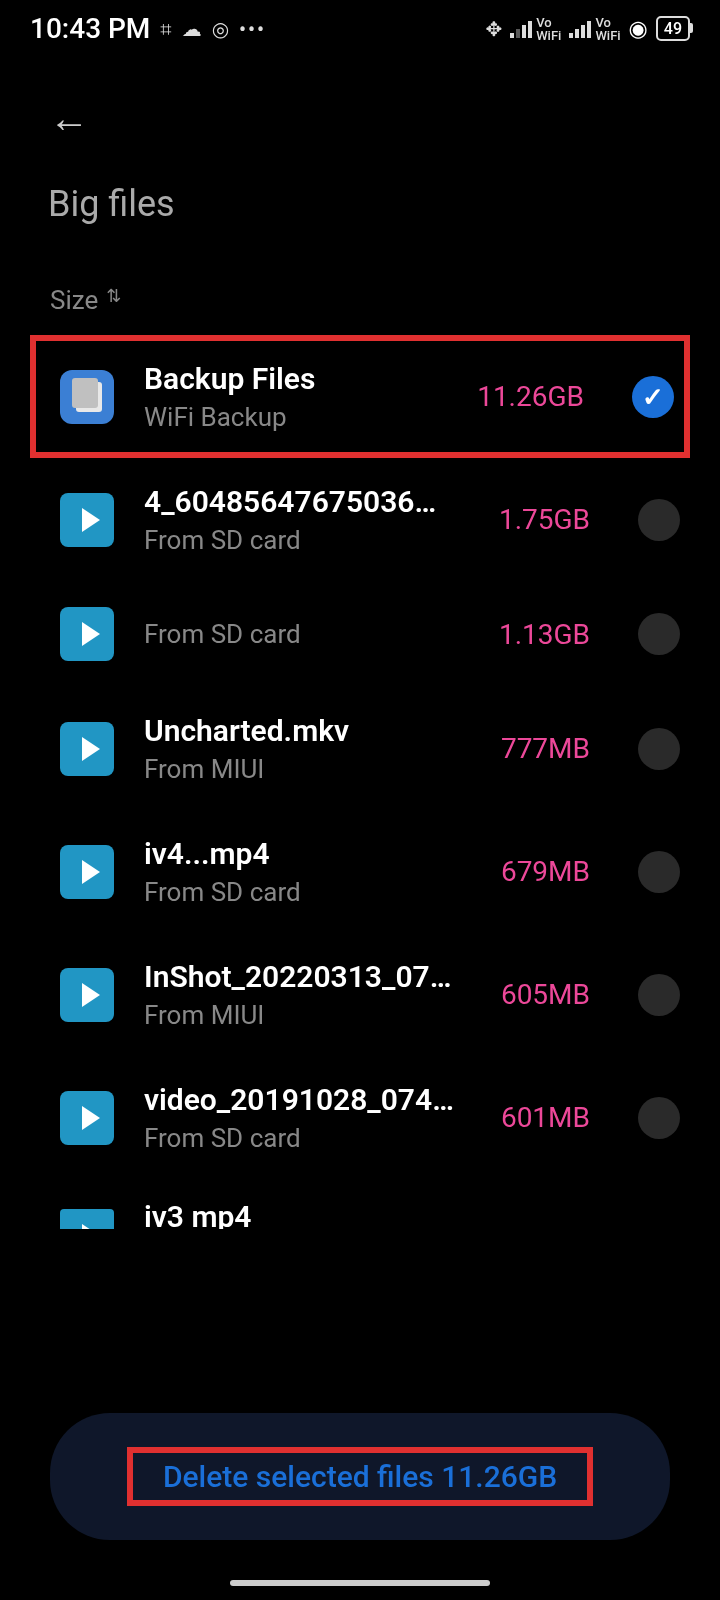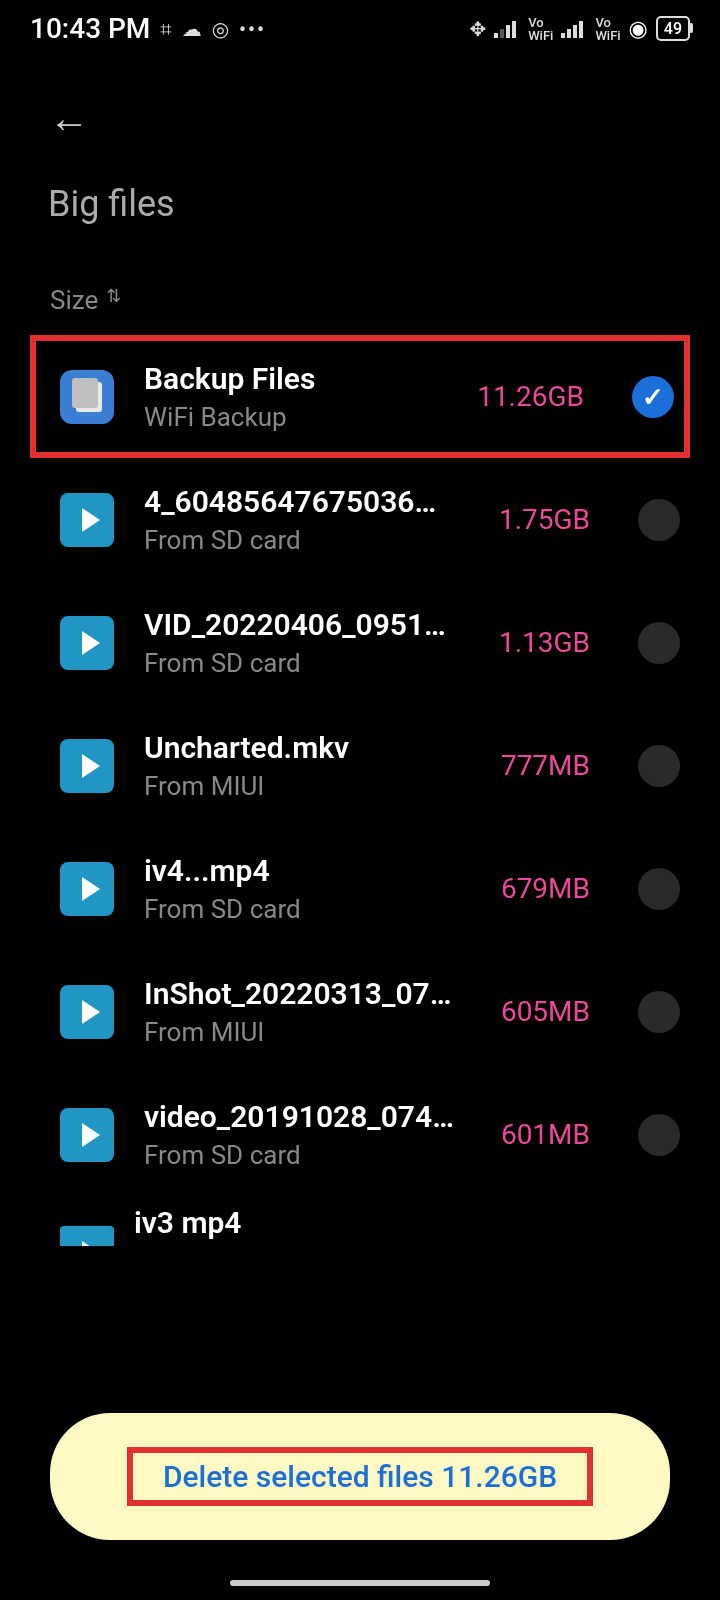--- a/index.html
+++ b/index.html
@@ -6,21 +6,21 @@
   body { background: #000; color: #fff; width: 720px; height: 1600px; overflow: hidden; position: relative; }
   
   .status-bar { display: flex; justify-content: space-between; padding: 12px 30px 8px; font-size: 26px; font-weight: 500; }
   .status-left { display: flex; align-items: center; gap: 10px; }
   .status-right { display: flex; align-items: center; gap: 8px; }
   .status-time { font-size: 28px; }
   .status-icon { font-size: 20px; color: #ddd; }
   .battery { border: 2px solid #ddd; border-radius: 5px; padding: 1px 6px; font-size: 16px; position: relative; }
   .battery::after { content: ''; position: absolute; right: -5px; top: 5px; width: 3px; height: 10px; background: #ddd; border-radius: 0 2px 2px 0; }
   .dots { letter-spacing: 2px; }
-  .signal-group { display: flex; align-items: center; gap: 12px; }
+  .signal-group { display: flex; align-items: center; gap: 4px; }
   .vowifi { font-size: 13px; line-height: 1; color: #ddd; }
   
   .back-btn { margin: 40px 0 0 44px; width: 50px; height: 50px; display: flex; align-items: center; justify-content: center; cursor: pointer; }
   .back-arrow { font-size: 40px; color: #ccc; }
   
   .page-title { font-size: 36px; color: #aaa; font-weight: 400; margin: 40px 0 0 48px; }
   
   .sort-row { margin: 60px 0 20px 50px; display: flex; align-items: flex-start; gap: 8px; color: #888; font-size: 26px; cursor: pointer; }
   .sort-icon { font-size: 18px; }
   
@@ -39,25 +39,25 @@
   .file-name { font-size: 30px; font-weight: 600; color: #fff; white-space: nowrap; overflow: hidden; text-overflow: ellipsis; margin-bottom: 6px; }
   .file-source { font-size: 26px; color: #888; }
   
   .file-size { font-size: 28px; color: #ec4899; margin-right: 18px; white-space: nowrap; }
   
   .file-check { width: 42px; height: 42px; border-radius: 50%; flex-shrink: 0; display: flex; align-items: center; justify-content: center; cursor: pointer; }
   .check-on { background: #1a6fd8; }
   .check-on::after { content: '✓'; color: #fff; font-size: 26px; font-weight: bold; }
   .check-off { background: #2a2a2a; }
   
-  .partial-row { display: flex; align-items: flex-end; padding: 30px 40px 0 60px; gap: 20px; height: 50px; overflow: hidden; }
+  .partial-row { display: flex; align-items: center; padding: 30px 40px 0 60px; gap: 30px; height: 50px; overflow: hidden; }
   .partial-row .file-thumb { height: 20px; border-radius: 4px 4px 0 0; }
   .partial-row .file-name { font-size: 30px; font-weight: 600; color: #fff; }
   
-  .action-bar { position: absolute; bottom: 60px; left: 50px; right: 50px; background: #fef9c3; border-radius: 60px; padding: 34px 20px; text-align: center; }
+  .action-bar { position: absolute; bottom: 60px; left: 50px; right: 50px; background: #0f172a; border-radius: 60px; padding: 34px 20px; text-align: center; }
   .action-highlight { border: 6px solid #e03030; display: inline-block; padding: 6px 30px; }
   .action-text { color: #1a6fd8; font-size: 30px; font-weight: 500; }
   
   .home-indicator { position: absolute; bottom: 14px; left: 50%; transform: translateX(-50%); width: 260px; height: 6px; background: #ccc; border-radius: 3px; }
   
   .signal-bars { display: inline-flex; align-items: flex-end; gap: 2px; height: 18px; }
   .signal-bars span { width: 4px; background: #ddd; }
   .signal-bars span:nth-child(1){height:5px;} .signal-bars span:nth-child(2){height:9px;opacity:.4;}
   .signal-bars span:nth-child(3){height:13px;} .signal-bars span:nth-child(4){height:17px;}
   .signal-bars.full span{opacity:1;}
@@ -128,21 +128,20 @@
       <div class="file-name">4_60485647675036…</div>
       <div class="file-source">From SD card</div>
     </div>
     <div class="file-size">1.75GB</div>
     <div class="file-check check-off"></div>
   </div>
 
   <div class="file-row">
     <div class="file-thumb thumb-video"></div>
     <div class="file-info">
-      <div class="file-name">VID_20220406_0951…</div>
       <div class="file-source">From SD card</div>
     </div>
     <div class="file-size">1.13GB</div>
     <div class="file-check check-off"></div>
   </div>
 
   <div class="file-row">
     <div class="file-thumb thumb-video"></div>
     <div class="file-info">
       <div class="file-name">Uncharted.mkv</div>

